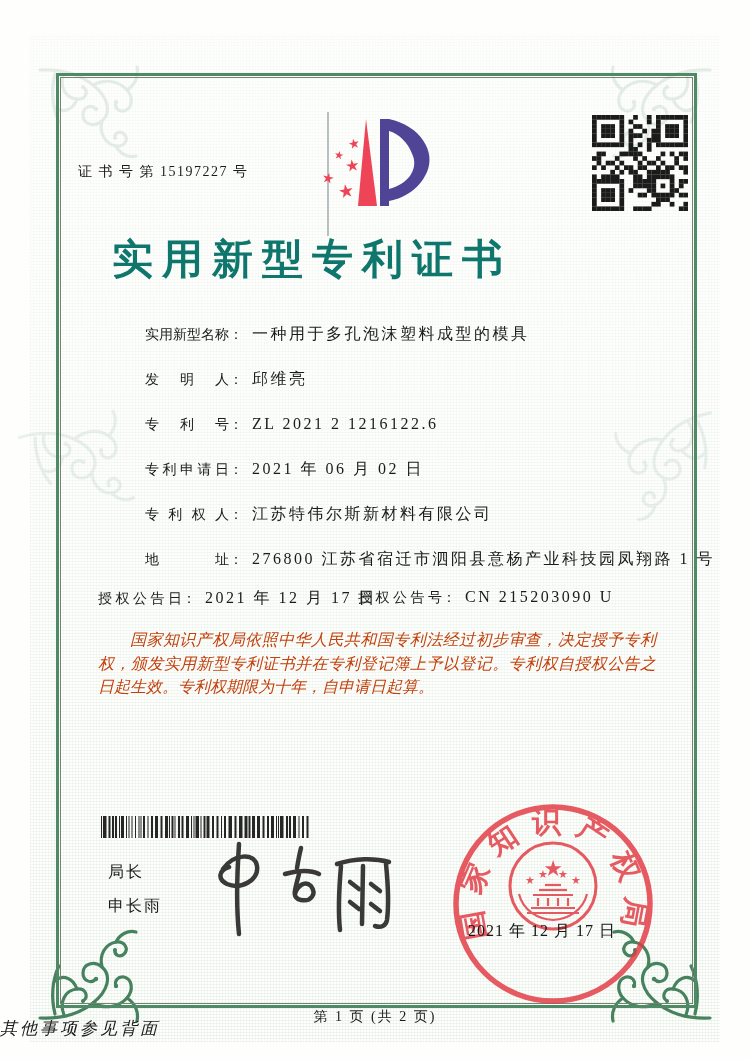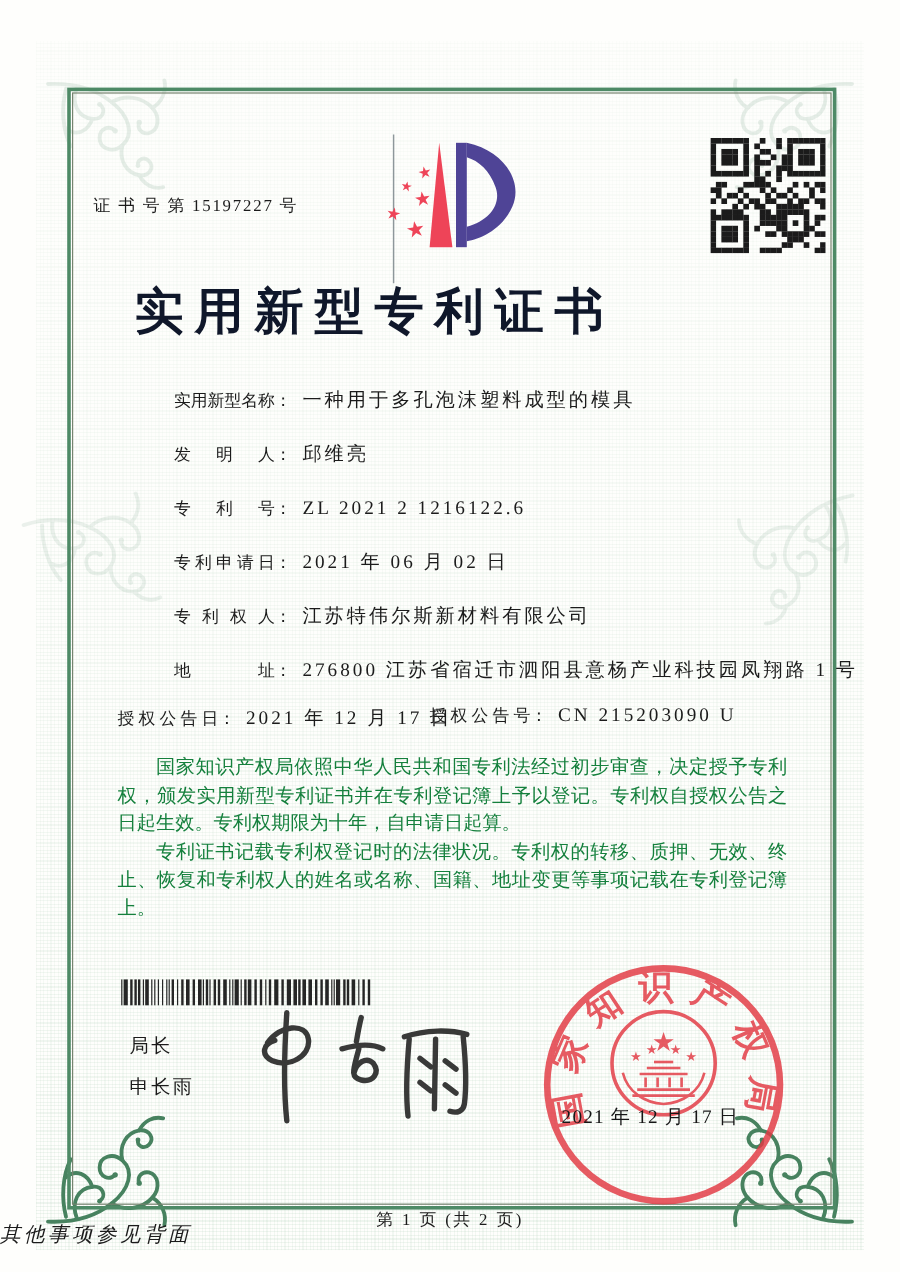--- a/index.html
+++ b/index.html
@@ -11,31 +11,31 @@
       repeating-linear-gradient(0deg, rgba(122,175,140,.12) 0 1px, transparent 1px 3px),
       repeating-linear-gradient(90deg, rgba(122,175,140,.09) 0 1px, transparent 1px 3px);
     -webkit-mask-image:linear-gradient(to bottom, rgba(0,0,0,.25), rgba(0,0,0,.95));
     mask-image:linear-gradient(to bottom, rgba(0,0,0,.25), rgba(0,0,0,.95));}
   
   .frame{position:absolute;left:56px;top:73px;width:635px;height:929px;
          border:3px solid #4e8a66;}
   .frame::after{content:"";position:absolute;inset:1px;border:1px solid #75836f;}
   .cert-no{position:absolute;left:78px;top:127px;font-size:14px;letter-spacing:1.5px;margin-top:36px;}
   .title{position:absolute;left:0;top:232px;width:624px;text-align:center;
-         font-size:41px;font-weight:600;letter-spacing:9px;color:#0f172a;}
+         font-size:41px;font-weight:600;letter-spacing:9px;color:#0f766e;}
   .fields{position:absolute;left:98px;top:324px;width:562px;font-size:16px;margin-left:47px;}
   .frow{margin-bottom:25px;line-height:19px;white-space:nowrap;}
   .flabel{display:inline-block;width:84px;text-align:justify;text-align-last:justify;
           font-size:14px;vertical-align:baseline;}
   .colon{display:inline-block;font-size:14px;}
   .fvalue{margin-left:9px;letter-spacing:2.5px;}
   .grant-row{position:absolute;left:98px;top:588px;width:562px;font-size:16px;white-space:nowrap;}
   .grant-no{position:absolute;left:260px;top:0;}
   .paras{position:absolute;left:98px;top:628px;width:558px;font-size:16px;line-height:23.5px;
-         text-align:justify;color:#15803d;}
+         text-align:justify;font-style:italic;color:#c2410c;}
   .paras p{margin:0;text-indent:2em;}
   .officer{position:absolute;left:108px;top:862px;font-size:16px;letter-spacing:2px;}
   .officer div{margin-bottom:13px;}
   .sig{position:absolute;left:203px;top:834px;}
   .seal{position:absolute;left:450px;top:800px;opacity:.9;}
   .seal-date{position:absolute;left:468px;top:921px;font-size:16px;letter-spacing:1px;color:#161616;}
   .barcode{position:absolute;left:100px;top:816px;}
   .qr{position:absolute;left:592px;top:115px;}
   .logo{position:absolute;left:296px;top:106px;}
   .page-info{position:absolute;left:0;top:972px;width:750px;text-align:center;
@@ -375,21 +375,20 @@
     <span>
       <span class="flabel">授权公告日</span><span class="colon">：</span><span class="fvalue">2021 年 12 月 17 日</span>
     </span>
     <span class="grant-no">
       <span class="flabel">授权公告号</span><span class="colon">：</span><span class="fvalue">CN 215203090 U</span>
     </span>
   </div>
 
   <div class="paras">
     <p>国家知识产权局依照中华人民共和国专利法经过初步审查，决定授予专利权，颁发实用新型专利证书并在专利登记簿上予以登记。专利权自授权公告之日起生效。专利权期限为十年，自申请日起算。</p>
-    <p>专利证书记载专利权登记时的法律状况。专利权的转移、质押、无效、终止、恢复和专利权人的姓名或名称、国籍、地址变更等事项记载在专利登记簿上。</p>
   </div>
 
   <svg class="barcode" width="212" height="22" viewBox="0 0 212 22">
       <rect x="1" y="0" width="1" height="22" fill="#262626"></rect>
       <rect x="3" y="0" width="3.5" height="22" fill="#262626"></rect>
       <rect x="8.5" y="0" width="2" height="22" fill="#262626"></rect>
       <rect x="12" y="0" width="2" height="22" fill="#262626"></rect>
       <rect x="15" y="0" width="2" height="22" fill="#262626"></rect>
       <rect x="19" y="0" width="1" height="22" fill="#262626"></rect>
       <rect x="21" y="0" width="3" height="22" fill="#262626"></rect>

